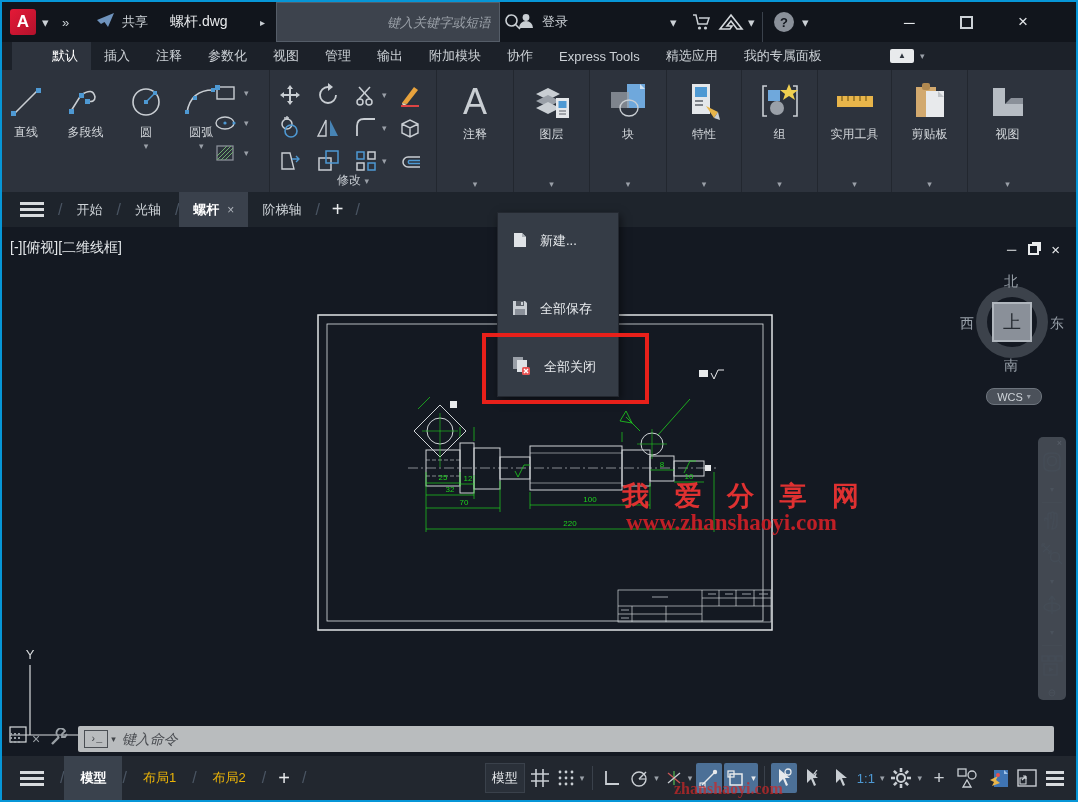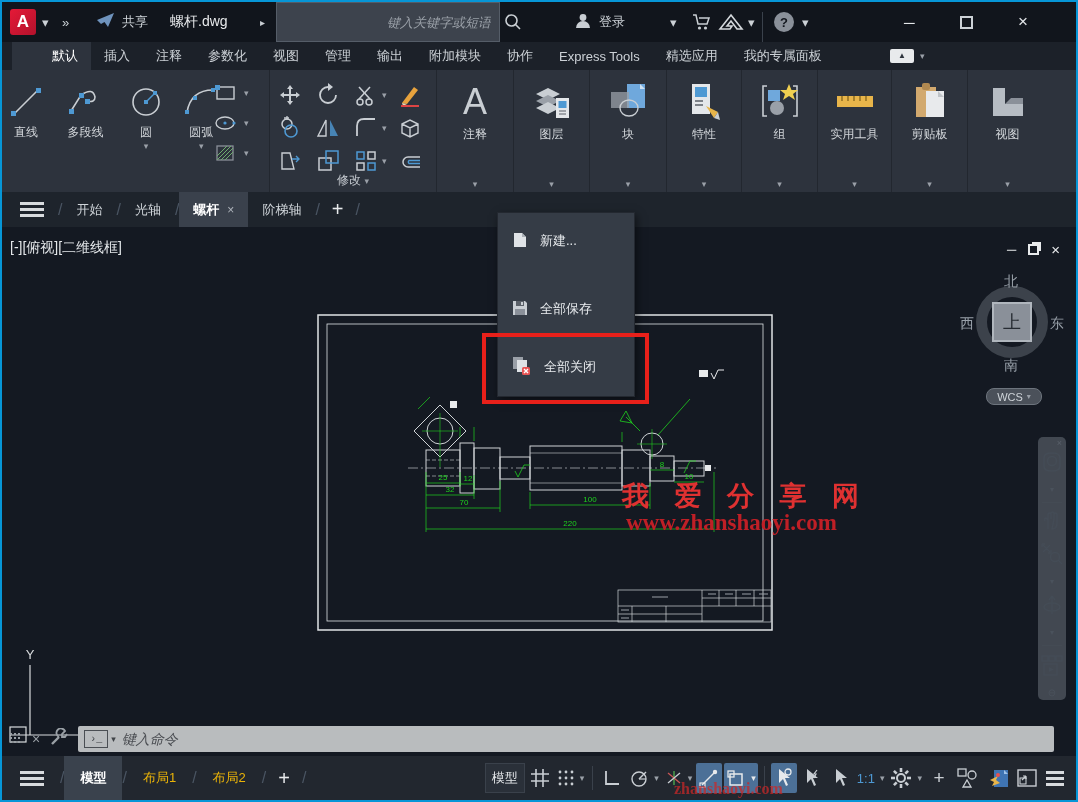--- a/index.html
+++ b/index.html
@@ -95,21 +95,21 @@
   .ltab { padding:0 16px; height:44px; display:flex; align-items:center; color:#eab308; font-size:13px; cursor:pointer; }
   .ltab.active { background:#3a424d; color:#fff; font-weight:bold; }
   .sb-right { position:absolute; right:8px; top:0; height:44px; display:flex; align-items:center; gap:2px; }
   .sbtn { min-width:26px; height:30px; display:flex; align-items:center; justify-content:center; border-radius:2px; cursor:pointer; color:#c9ced3; font-size:12px; padding:0 2px; }
   .sbtn.on { background:#4c7097; }
   .sb-model { border:1px solid #3a414b; background:#2a3039; color:#e4e7ea; padding:0 6px; height:30px; display:flex; align-items:center; font-size:13px; cursor:pointer; }
   .sdivider { width:1px; height:24px; background:#3a414b; margin:0 4px; }
   .sb-wm { position:absolute; left:672px; top:24px; color:rgba(200,40,40,0.75); font-size:16px; font-weight:bold; font-family:"Liberation Serif", serif; pointer-events:none; z-index:5; }
 
   
-  .ctxmenu { position:absolute; left:495px; top:210px; width:138px; height:185px; background:#353c46; border:1px solid #232830; box-shadow:2px 3px 8px rgba(0,0,0,0.5); z-index:60; }
+  .ctxmenu { position:absolute; left:495px; top:210px; width:122px; height:185px; background:#353c46; border:1px solid #232830; box-shadow:2px 3px 8px rgba(0,0,0,0.5); z-index:60; }
   .mi { position:absolute; left:0; width:100%; height:32px; display:flex; align-items:center; gap:12px; padding-left:14px; color:#e8ebee; font-size:13px; cursor:pointer; }
   .redbox { position:absolute; left:480px; top:331px; width:167px; height:71px; border:4px solid #e8201a; z-index:70; pointer-events:none; }
 
   svg text { font-family:"Liberation Sans", sans-serif; }
 </style>
 </head>
 <body>
 
 <div class="window">
 
@@ -131,21 +131,21 @@
     <div class="abs" style="left:258px; color:#c9ced3; font-size:10px">▸</div>
     <div class="abs search-field">
       <input placeholder="键入关键字或短语" style="">
     </div>
     <div class="abs" style="left:502px">
       <svg width="18" height="18" viewBox="0 0 18 18">
           <circle cx="7.5" cy="7.5" r="5.5" fill="none" stroke="#c9ced3" stroke-width="1.6"></circle>
           <line x1="11.5" y1="11.5" x2="16" y2="16" stroke="#c9ced3" stroke-width="1.6"></line>
         </svg>
     </div>
-    <div class="abs" style="left:572px">
+    <div class="abs" style="left:515px">
       <span style="margin-right:7px">
         <svg width="18" height="18" viewBox="0 0 18 18">
             <circle cx="9" cy="5.5" r="3.4" fill="#c9ced3"></circle>
             <path d="M2 16 a7 7 0 0 1 14 0 Z" fill="#c9ced3"></path>
           </svg>
       </span>
       <span>登录</span>
     </div>
     <div class="abs caret" style="left:668px">▾</div>
     <div class="abs" style="left:690px">

